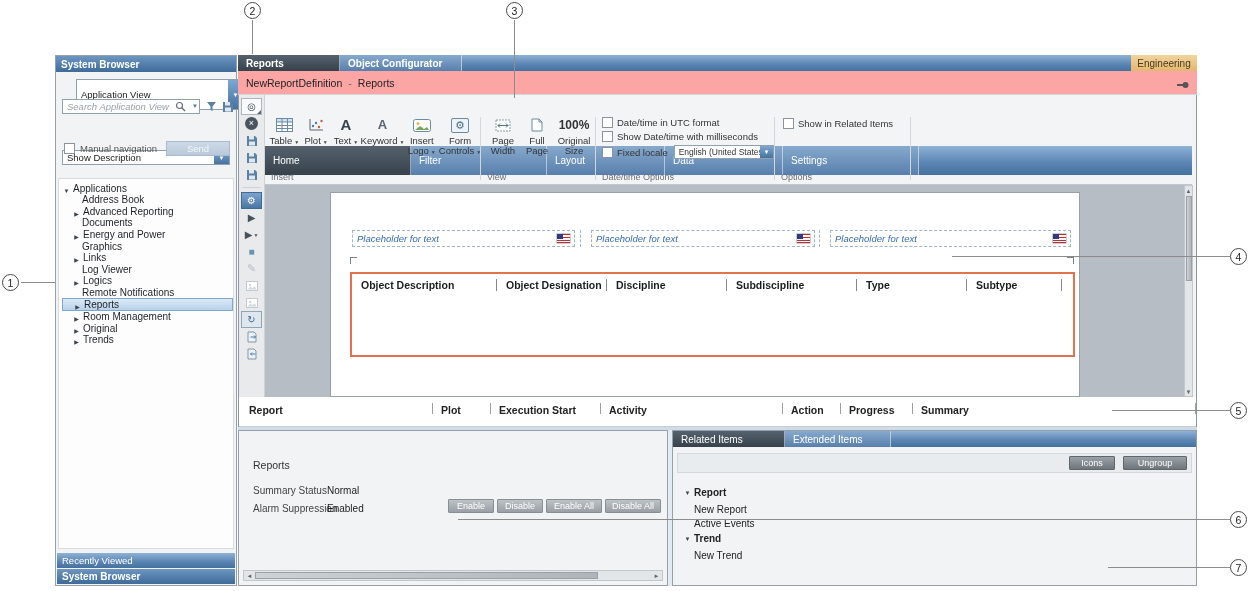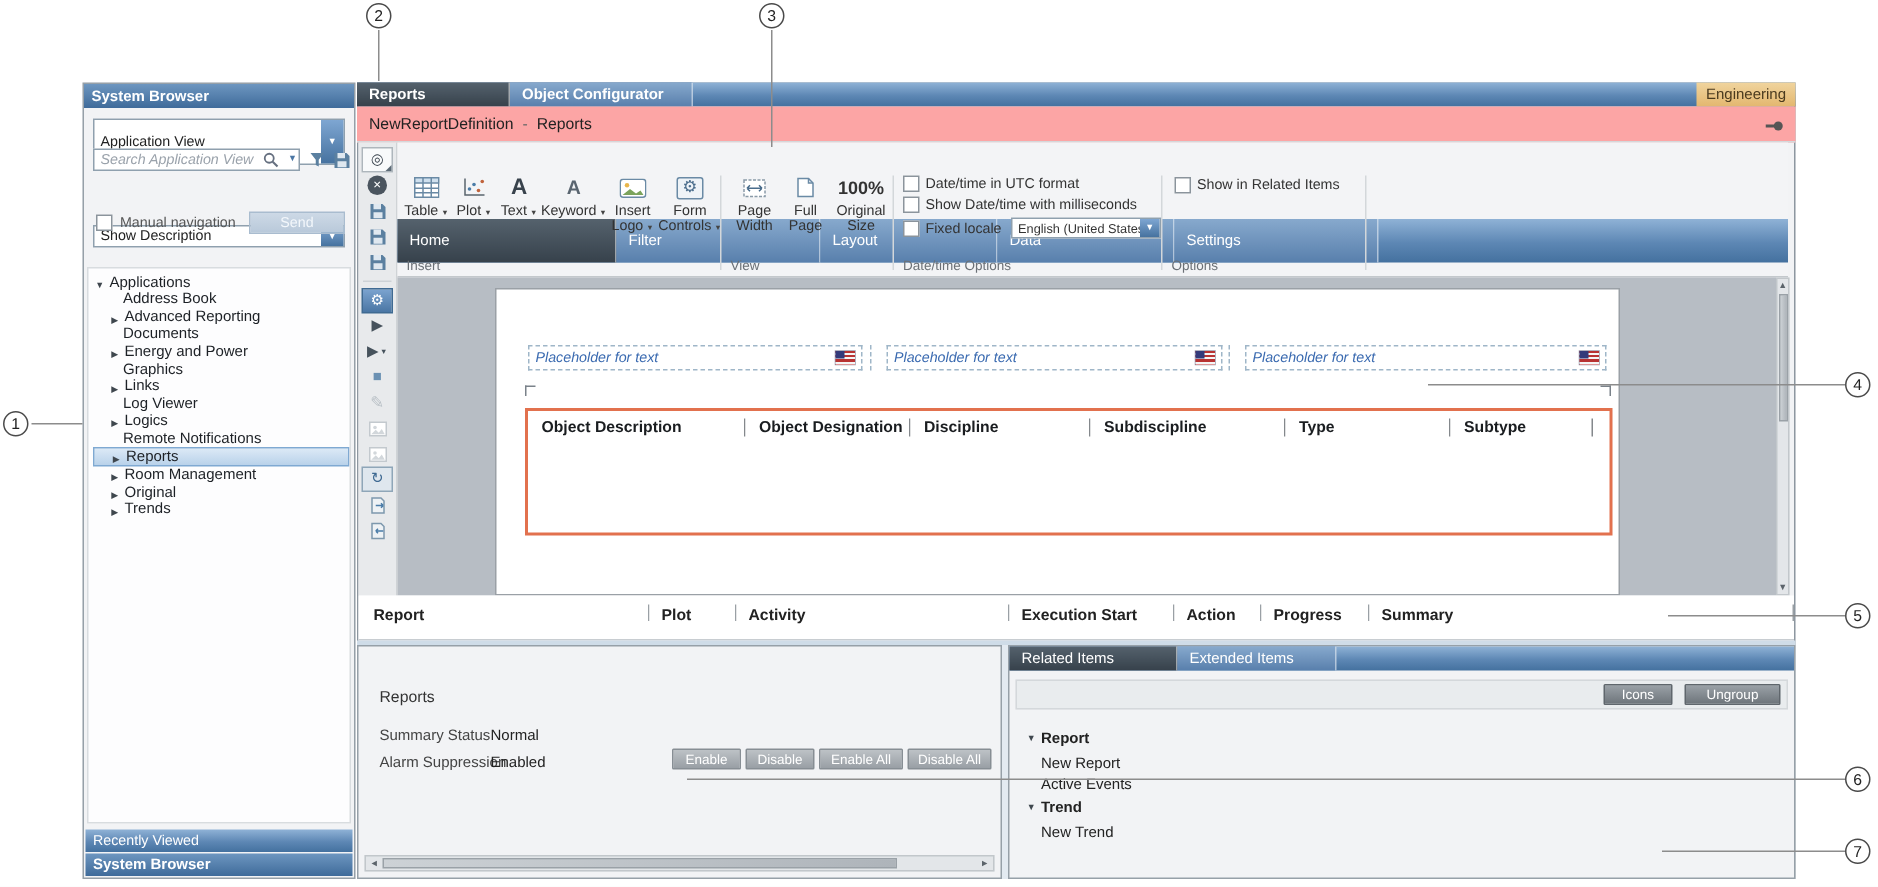--- a/index.html
+++ b/index.html
@@ -68,21 +68,21 @@
 </head>
 <body>
 
 <div class="root">
 
   <div class="abs panel" style="left:55px;top:55px;width:182px;height:531px;">
     <div class="abs bluebar-dark" style="left:0;top:0;right:0;height:16px;display:flex;align-items:center;padding-left:5px;font-weight:bold;font-size:10px;box-sizing:border-box;">
       <span>System Browser</span>
     </div>
 
-    <div class="abs combo" style="left:6px;top:23px;width:168px;height:31px;">
+    <div class="abs combo" style="left:20px;top:23px;width:168px;height:31px;">
       <span>Application View</span>
       <span class="dd">
           <span>▼</span>
         </span>
     </div>
 
     <div class="abs" style="left:6px;top:43px;width:138px;height:15px;">
       <input class="search" type="text" placeholder="Search Application View" style="">
       <span class="abs" style="right:14px;top:2px;">
         <svg width="11" height="11" viewBox="0 0 11 11">
@@ -471,22 +471,22 @@
       </div>
     <div class="sc-thumb abs" style="left:0.5px;top:10px;width:6px;height:85px;"></div>
     <div class="sc-arr abs" style="left:0;bottom:0;width:7px;height:9px;">
         <span>▼</span>
       </div>
   </div>
 
   <div class="abs" style="left:239px;top:397px;width:957px;height:30px;background:#fff;display:flex;border-bottom:1px solid #c8cdd1;box-sizing:border-box;">
     <div class="rl-col" style="width:194px;padding-left:10px;"><span>Report</span></div>
     <div class="rl-col" style="width:58px;"><span>Plot</span></div>
+    <div class="rl-col" style="width:110px;"><span>Execution Start</span></div>
     <div class="rl-col" style="width:182px;"><span>Activity</span></div>
-    <div class="rl-col" style="width:110px;"><span>Execution Start</span></div>
     <div class="rl-col" style="width:58px;"><span>Action</span></div>
     <div class="rl-col" style="width:72px;"><span>Progress</span></div>
     <div class="rl-col" style="flex:1;"><span>Summary</span></div>
   </div>
 
   <div class="abs" style="left:238px;top:427px;width:959px;height:3px;background:#cfdce8;"></div>
 
   <div class="abs panel" style="left:238px;top:430px;width:430px;height:156px;">
 
     <div class="abs" style="left:14px;top:28px;font-size:10.5px;color:#333;">Reports</div>

